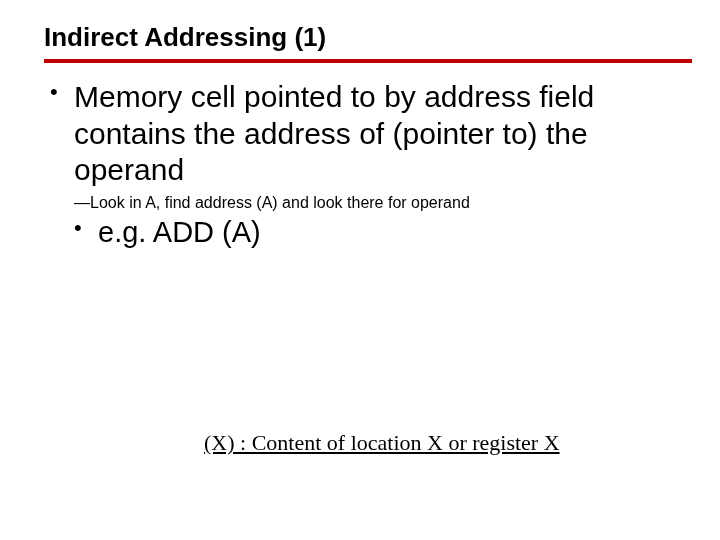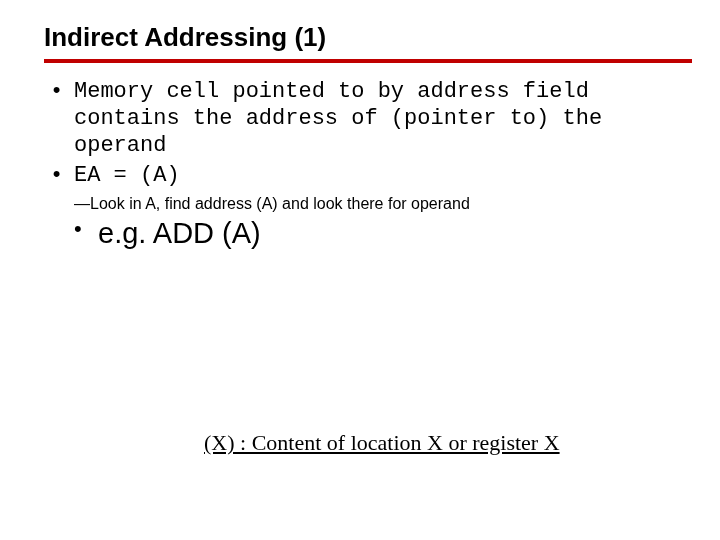--- a/index.html
+++ b/index.html
@@ -8,21 +8,21 @@
   .title {
     font-family: Arial, Helvetica, sans-serif;
     font-weight: 900;
     font-size: 26px;
     letter-spacing: 0px;
     padding-bottom: 6px;
     border-bottom: 4px solid #c00000;
     margin-bottom: 16px;
   }
   ul.lvl1 { list-style: none; padding-left: 6px; }
-  ul.lvl1 > li { position: relative; padding-left: 24px; font-size: 22px; line-height: 1.22; margin-bottom: 4px; font-family: Liberation Mono, monospace; }
+  ul.lvl1 > li { position: relative; padding-left: 24px; font-size: 30px; line-height: 1.22; margin-bottom: 4px; }
   ul.lvl1 > li::before {
     content: "•"; position: absolute; left: 0; top: 0; font-size: 22px; color: #000;
   }
   .sub { padding-left: 30px; }
   .sub .dash {
     font-size: 16px; line-height: 1.25; margin-top: 2px; margin-bottom: 2px;
     text-indent: -20px; padding-left: 20px;
   }
   .sub .dash::before { content: "—"; margin-right: 0px; }
   ul.lvl2 { list-style: none; padding-left: 30px; }
@@ -44,23 +44,20 @@
 <body>
 
 <div class="slide">
 
   <div class="title">Indirect Addressing (1)</div>
 
   <ul class="lvl1">
     <li>
       <span>Memory cell pointed to by address field contains the address of (pointer to) the operand</span>
     </li>
-    <li>
-      <span>EA = (A)</span>
-    </li>
   </ul>
 
   <div class="sub">
     <div class="dash"><span>Look in A, find address (A) and look there for operand</span></div>
   </div>
 
   <ul class="lvl2">
     <li>
       <span>e.g. ADD (A)</span>
     </li>

